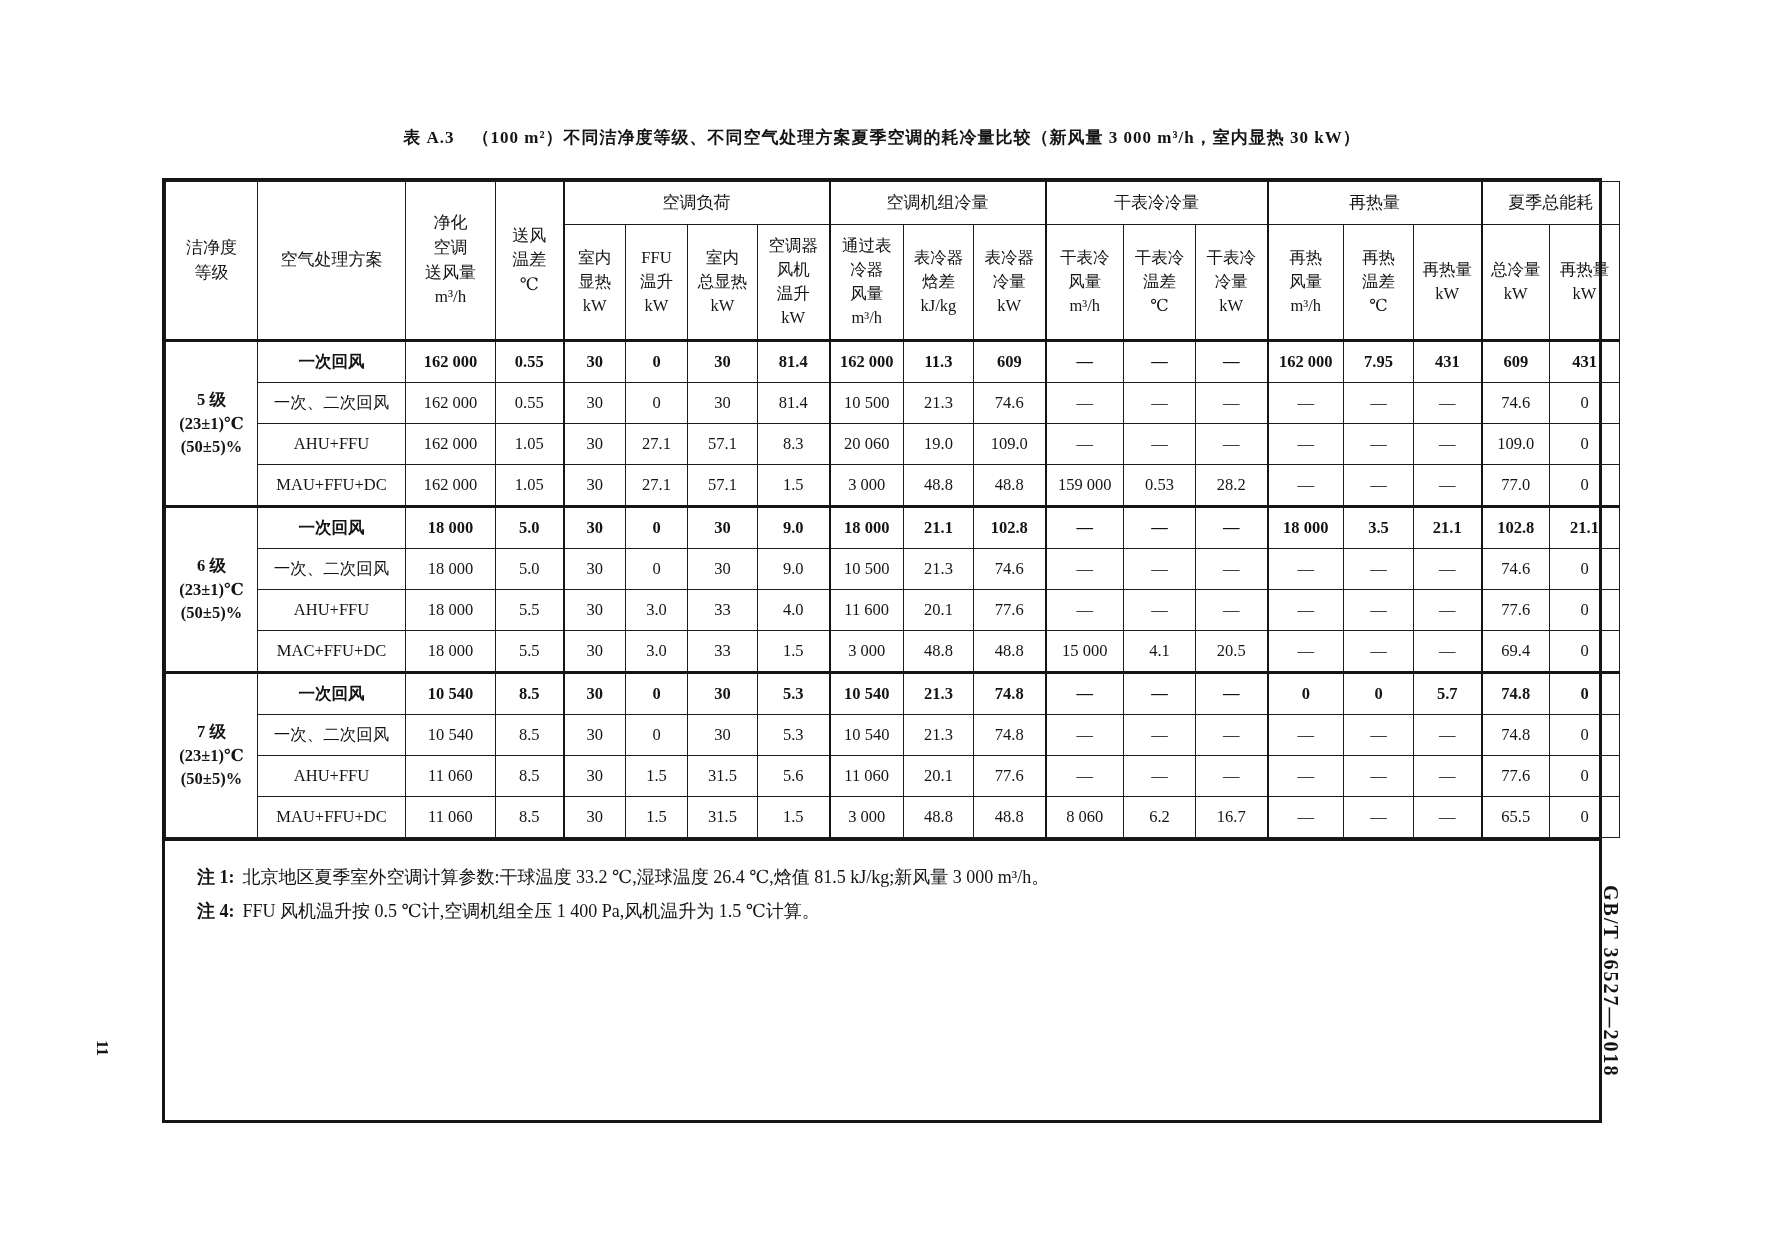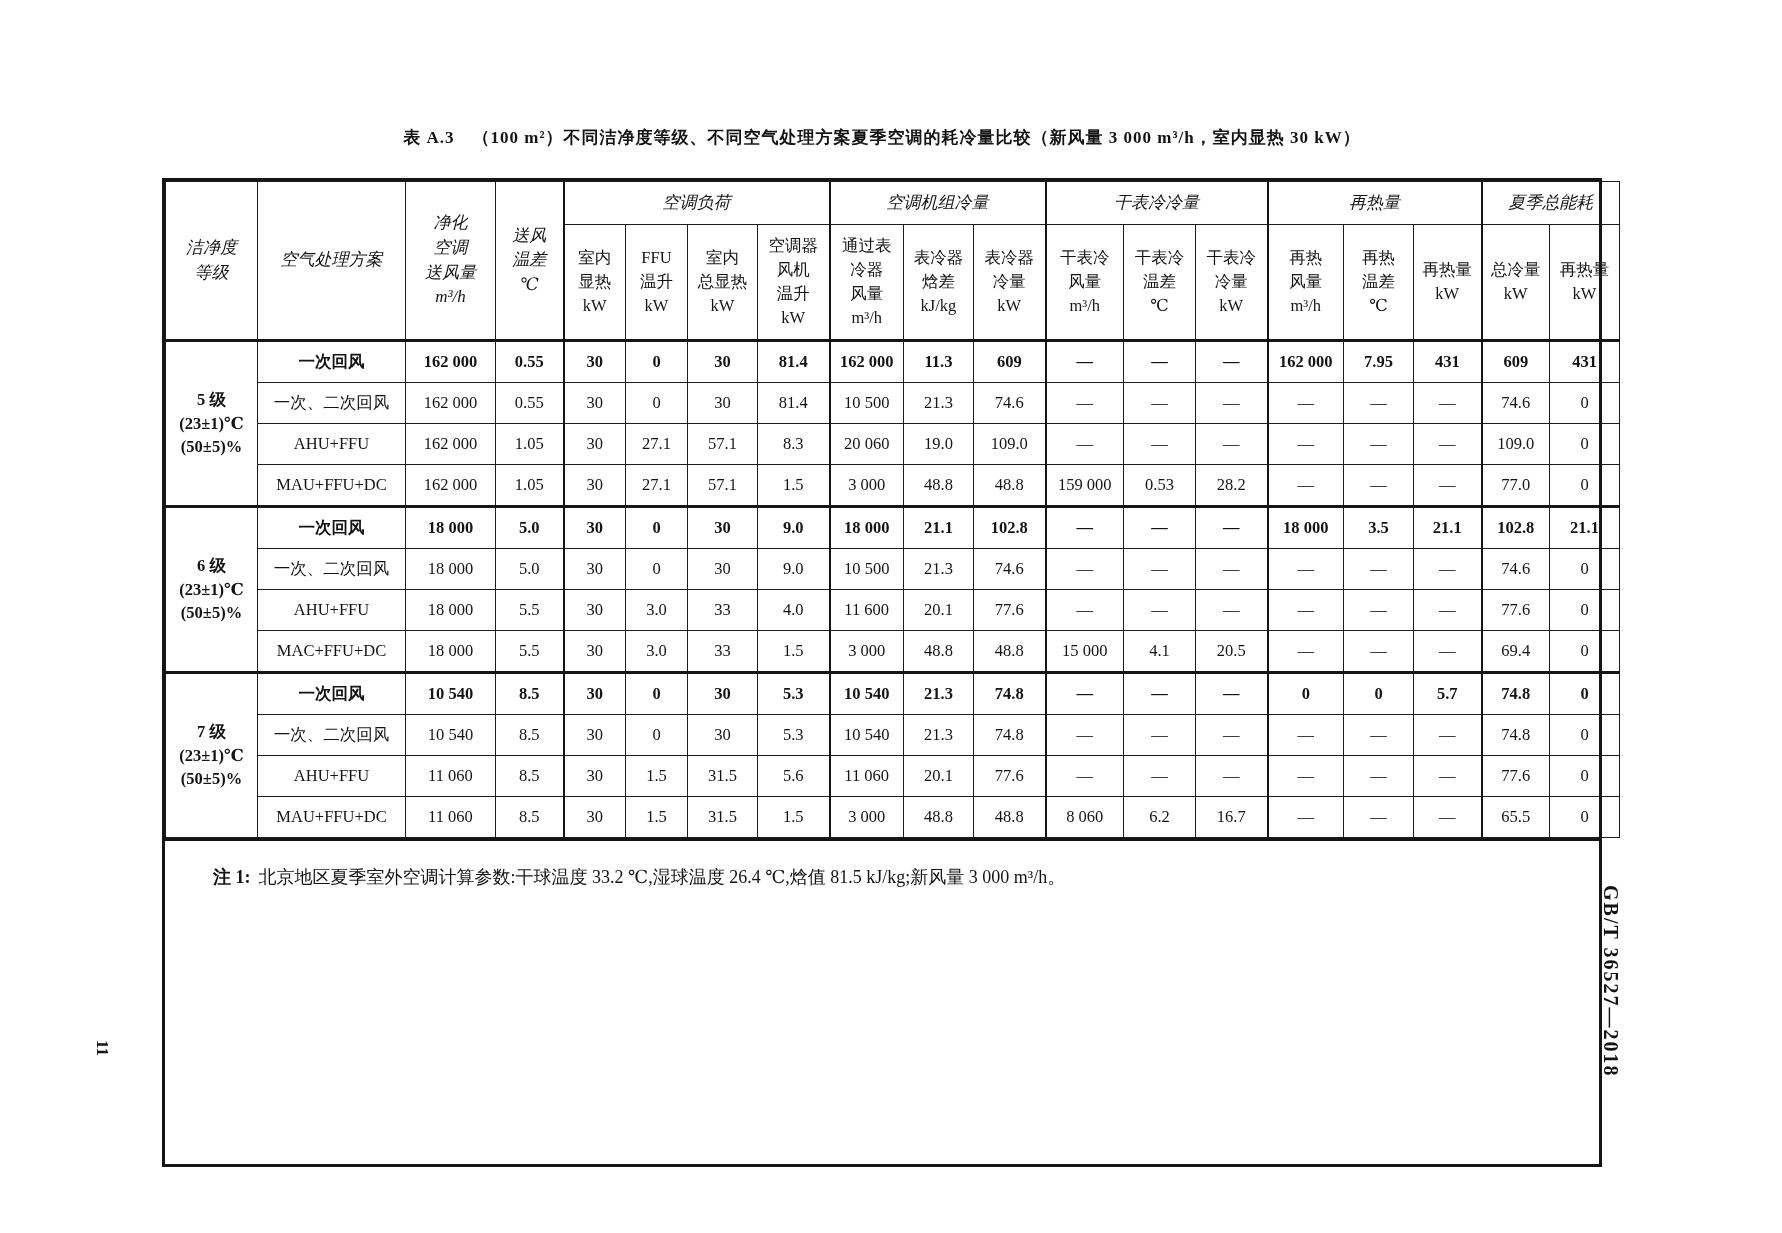--- a/index.html
+++ b/index.html
@@ -17,32 +17,32 @@
     border:3px solid #151515;box-sizing:border-box;background:#fff;
   }
   table.main{
     width:100%;border-collapse:collapse;table-layout:fixed;
   }
   table.main th, table.main td{
     border:1.6px solid #1c1c1c;text-align:center;vertical-align:middle;
     font-size:16.5px;padding:1px 2px;white-space:pre-line;line-height:1.45;
     overflow:hidden;
   }
-  table.main thead tr.h1 th{height:40px;font-size:17px;font-style:italic;}
+  table.main thead tr.h1 th{height:40px;font-size:17px;}
   table.main thead tr.h2 th{height:112px;}
   table.main thead th{font-weight:normal;}
   table.main tbody td{height:38px;font-size:16.5px;}
   td.lvl{font-size:16.5px;line-height:1.9;}
   td.scheme{font-size:17px;}
   tr.grp-first td{border-top:3px solid #151515;font-weight:bold;}
   table.main tbody tr:first-child td{border-top:3px solid #151515;}
   .gsep{border-left:2.5px solid #151515 !important;}
   .notes{
     border-top:3px solid #151515;box-sizing:border-box;
-    height:326px;padding:20px 48px 0 48px;text-align:left;
+    height:282px;padding:20px 48px 0 32px;text-align:left;
   }
   .note{
     font-size:18px;line-height:1.78;margin:0 0 2px 0;
     padding-left:66px;text-indent:-66px;
   }
   .note .tag{font-weight:bold;margin-right:8px;}
   .side-label{
     position:absolute;left:1622px;top:885px;
     transform:rotate(90deg);transform-origin:left top;
     font-size:20px;font-weight:bold;letter-spacing:2px;white-space:nowrap;
@@ -400,17 +400,18 @@
           <td>—</td>
           <td>—</td>
           <td class="gsep">65.5</td>
           <td>0</td>
         </tr>
       </tbody>
   </table>
 
   <div class="notes">
     <p class="note"><span class="tag">注 1:</span><span>北京地区夏季室外空调计算参数:干球温度 33.2 ℃,湿球温度 26.4 ℃,焓值 81.5 kJ/kg;新风量 3 000 m³/h。</span></p>
+    <p class="note"><span class="tag">注 4:</span><span>FFU 风机温升按 0.5 ℃计,空调机组全压 1 400 Pa,风机温升为 1.5 ℃计算。</span></p>
   </div>
 </div>
 
 <div class="side-label">GB/T 36527—2018</div>
 <div class="page-num">11</div>
 
 </body></html>

